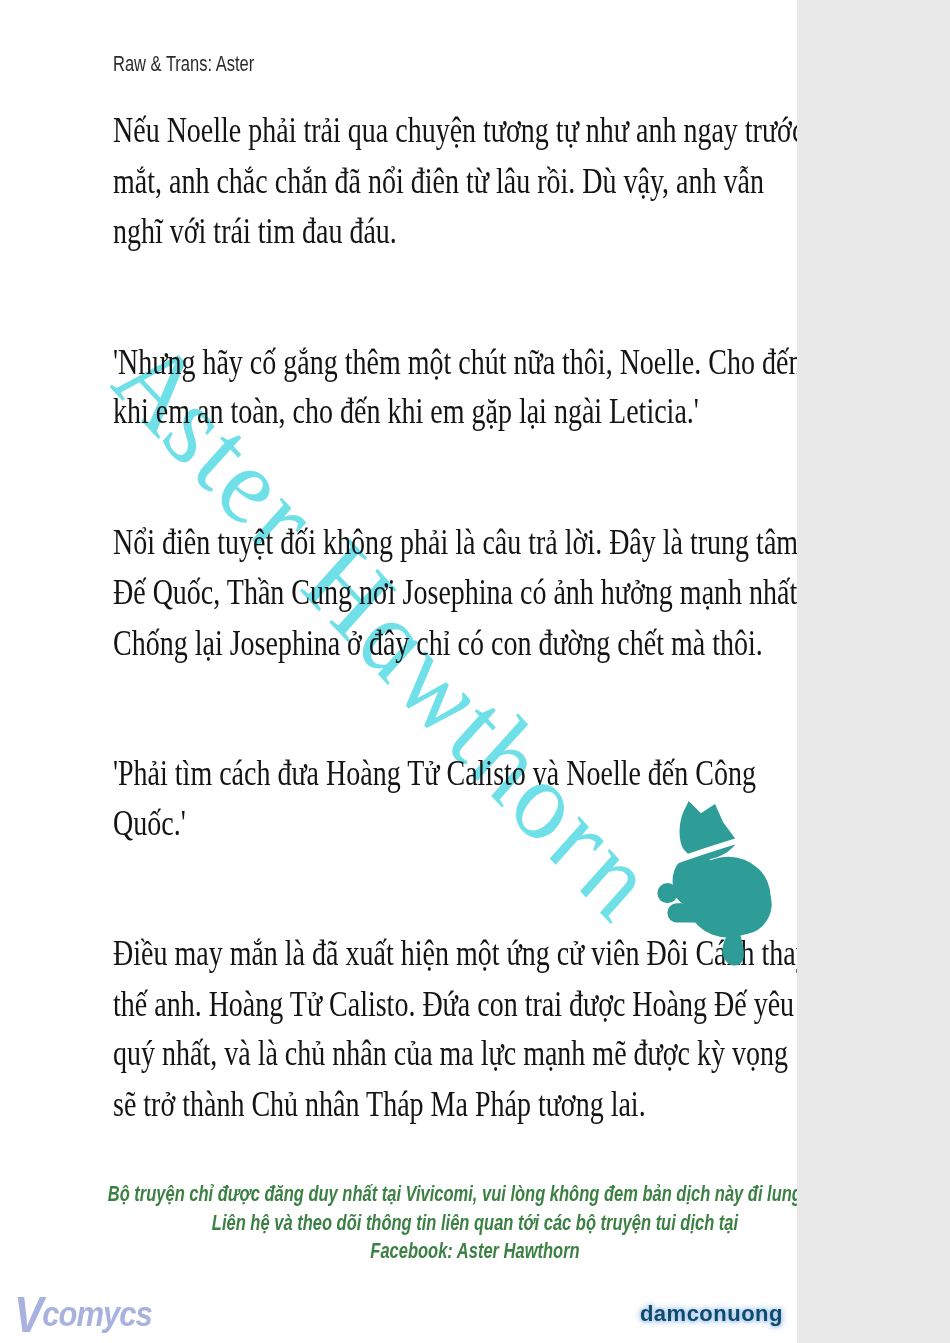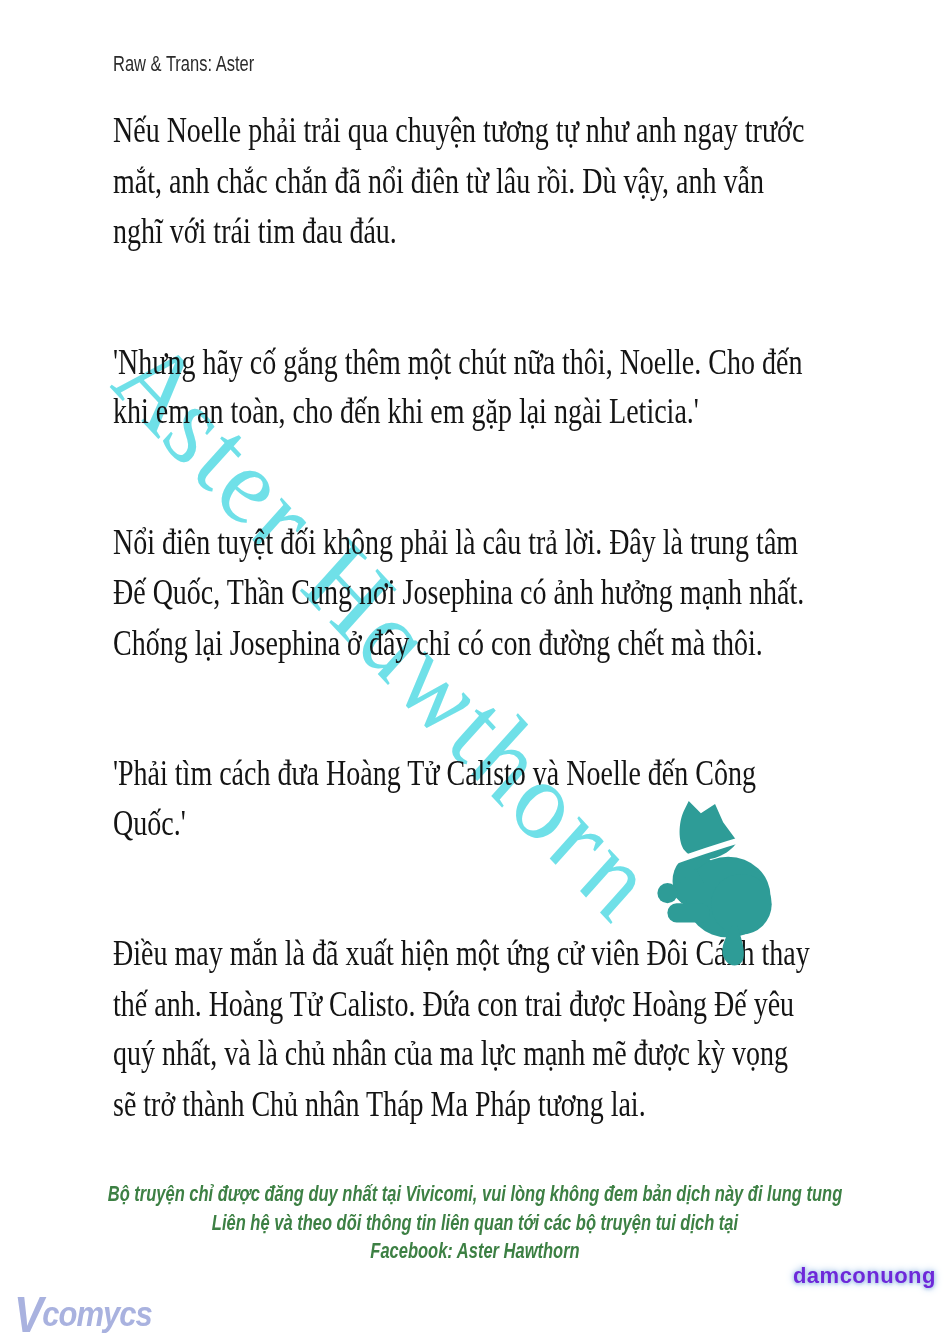--- a/index.html
+++ b/index.html
@@ -1,18 +1,18 @@
 <!DOCTYPE html>
 <html><head>
 <meta charset="utf-8">
 <style>
   html,body{margin:0;padding:0;background:#e8e8e8;}
   .page{
     position:relative;
-    width:950px;height:1343px;
+    width:797px;height:1343px;
     background:#ffffff;
     overflow:hidden;
     font-family:"Liberation Serif", serif;
   }
   
   .credit{
     position:absolute;left:113px;top:51px;
     font-family:"Liberation Sans", sans-serif;
     font-size:16.5px;color:#2b2b2b;
     transform:scaleY(1.3);transform-origin:0 0;
@@ -67,24 +67,24 @@
     color:#A9B2DF;
     transform:scaleY(1.12);transform-origin:0 0;
     letter-spacing:-1px;
     white-space:nowrap;
     z-index:2;
   }
   .logo .v{font-size:44px;line-height:40px;vertical-align:-6px;}
   .logo .rest{font-size:31px;line-height:40px;}
   
   .sitemark{
-    position:absolute;right:14px;top:1263px;
+    position:absolute;right:14px;top:1301px;
     font-family:"Liberation Sans", sans-serif;
     font-weight:bold;font-size:22px;
-    color:#6d28d9;
+    color:#0c4a6e;
     text-shadow:0 0 2px #cfe2f4,0 0 5px #a8c6e8,0 0 9px #a8c6e8,0 1px 3px #b9d2ec;
     letter-spacing:0.5px;
     z-index:2;
     margin-left:38px;
   }
 </style>
 </head>
 <body>
 
 <div class="page">

